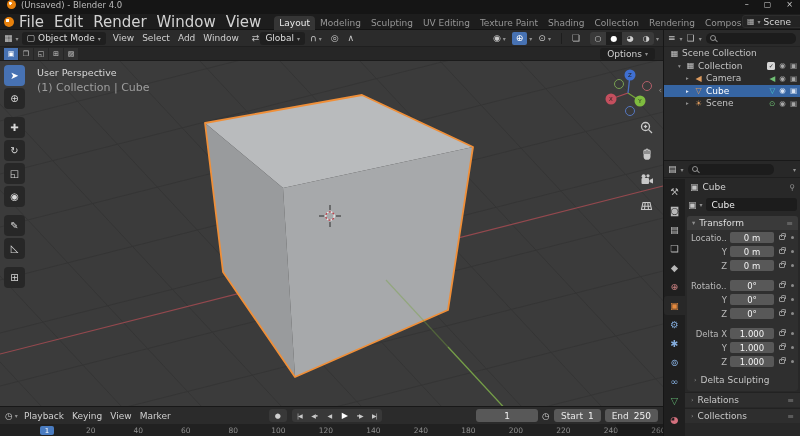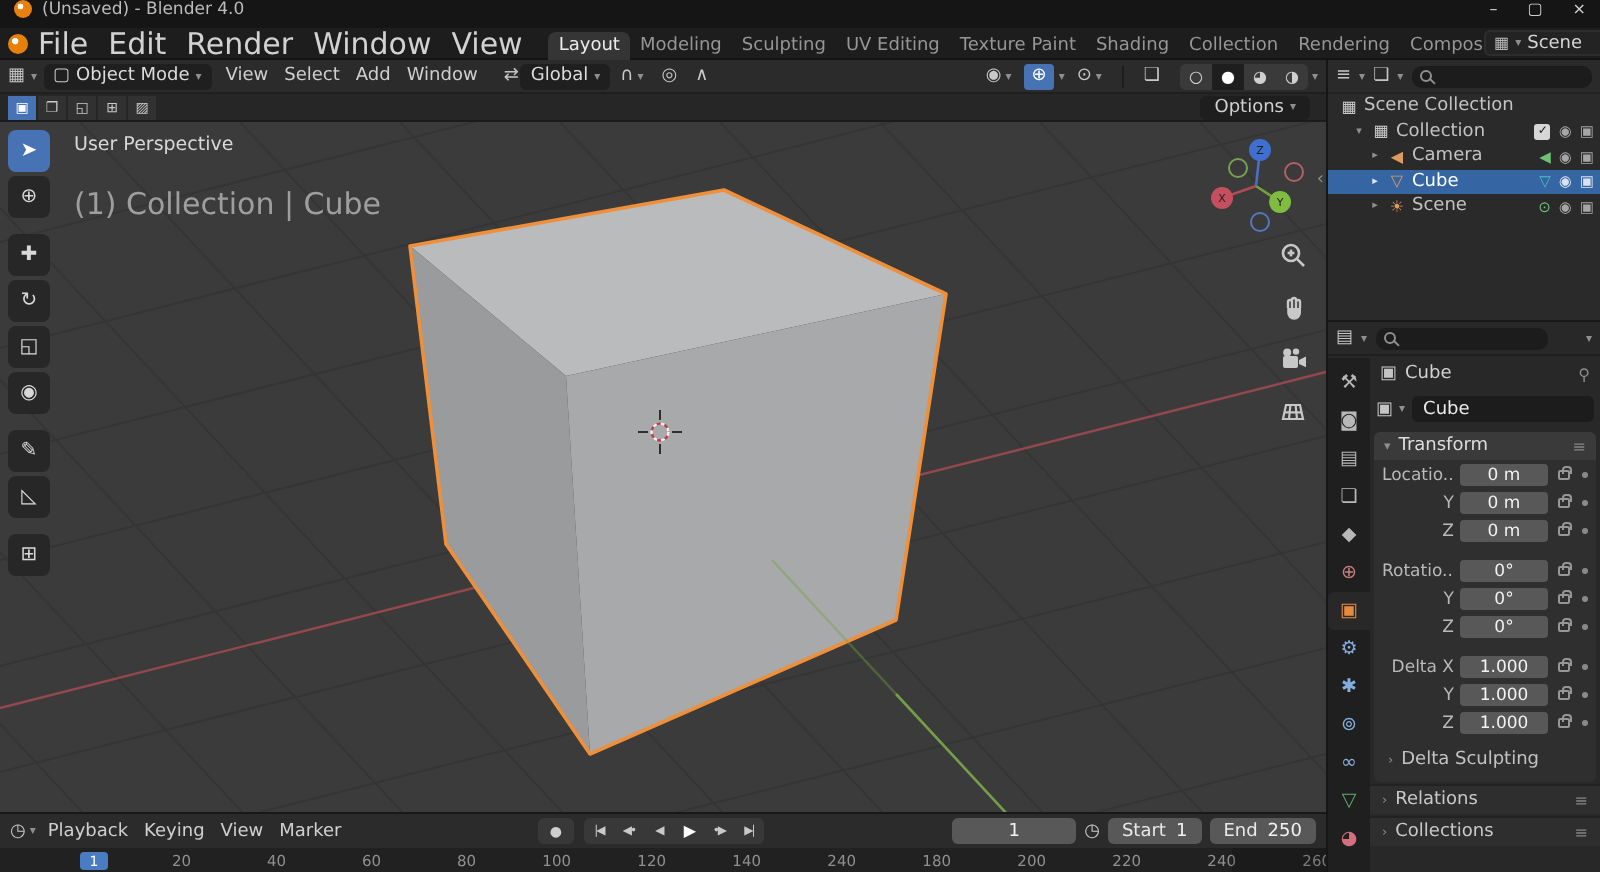--- a/index.html
+++ b/index.html
@@ -43,21 +43,21 @@
 
 #toolsettings{left:0;top:47px;width:663px;height:14px;background:#262626;border-bottom:1px solid #1b1b1b;display:flex;align-items:center;padding:0 4px;gap:1px}
 .smode{width:14px;height:12px;display:flex;align-items:center;justify-content:center;background:#313131;font-size:7px;color:#c9c9c9}
 .smode.active{background:#4772b3;color:#fff}
 .options{margin-left:auto;margin-right:4px;display:flex;gap:3px;align-items:center;background:#1e1e1e;border-radius:3px;padding:1px 7px;font-size:9px;color:#d0d0d0;height:12px}
 
 #viewport{left:0;top:61px;width:663px;height:345px;background:#3b3b3b;overflow:hidden}
 #scene-svg{position:absolute;left:0;top:0}
 .vptext{position:absolute;left:37px;top:6px;pointer-events:none}
 .vpt1{font-size:9.5px;color:#d8d8d8}
-.vpt2{font-size:15px;color:#9e9e9e;margin-top:15px}
+.vpt2{font-size:11px;color:#9e9e9e;margin-top:3px}
 #vtools{position:absolute;left:4px;top:4px;display:flex;flex-direction:column;gap:2px}
 .vtool{width:21px;height:21px;border-radius:4px;background:rgba(38,38,38,.9);display:flex;align-items:center;justify-content:center;color:#d8d8d8;font-size:10px}
 .vtool.active{background:#4772b3;color:#fff}
 .vtool.grp{margin-top:6px}
 #navicons{position:absolute;right:9px;top:58px;display:flex;flex-direction:column;gap:10px;align-items:center}
 .navbtn{width:16px;height:16px;display:flex;align-items:center;justify-content:center}
 #vp-collapse{position:absolute;right:1px;top:24px;color:#8d8d8d;font-size:9px}
 
 #outliner{left:663px;top:30px;width:137px;height:130px;background:#2a2a2a;border-left:1px solid #161616}
 .ohead{height:17px;display:flex;align-items:center;gap:4px;padding:0 4px;border-bottom:1px solid #232323}

